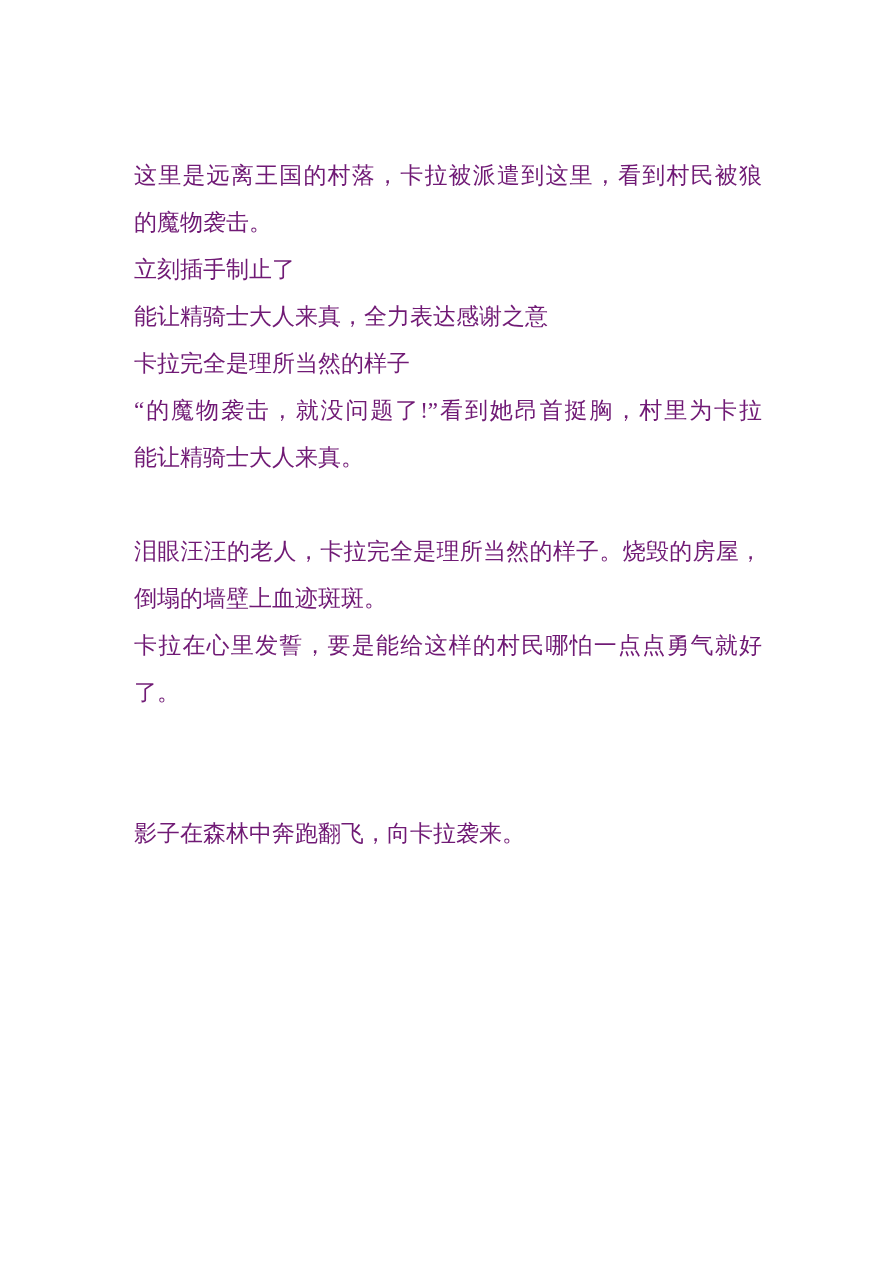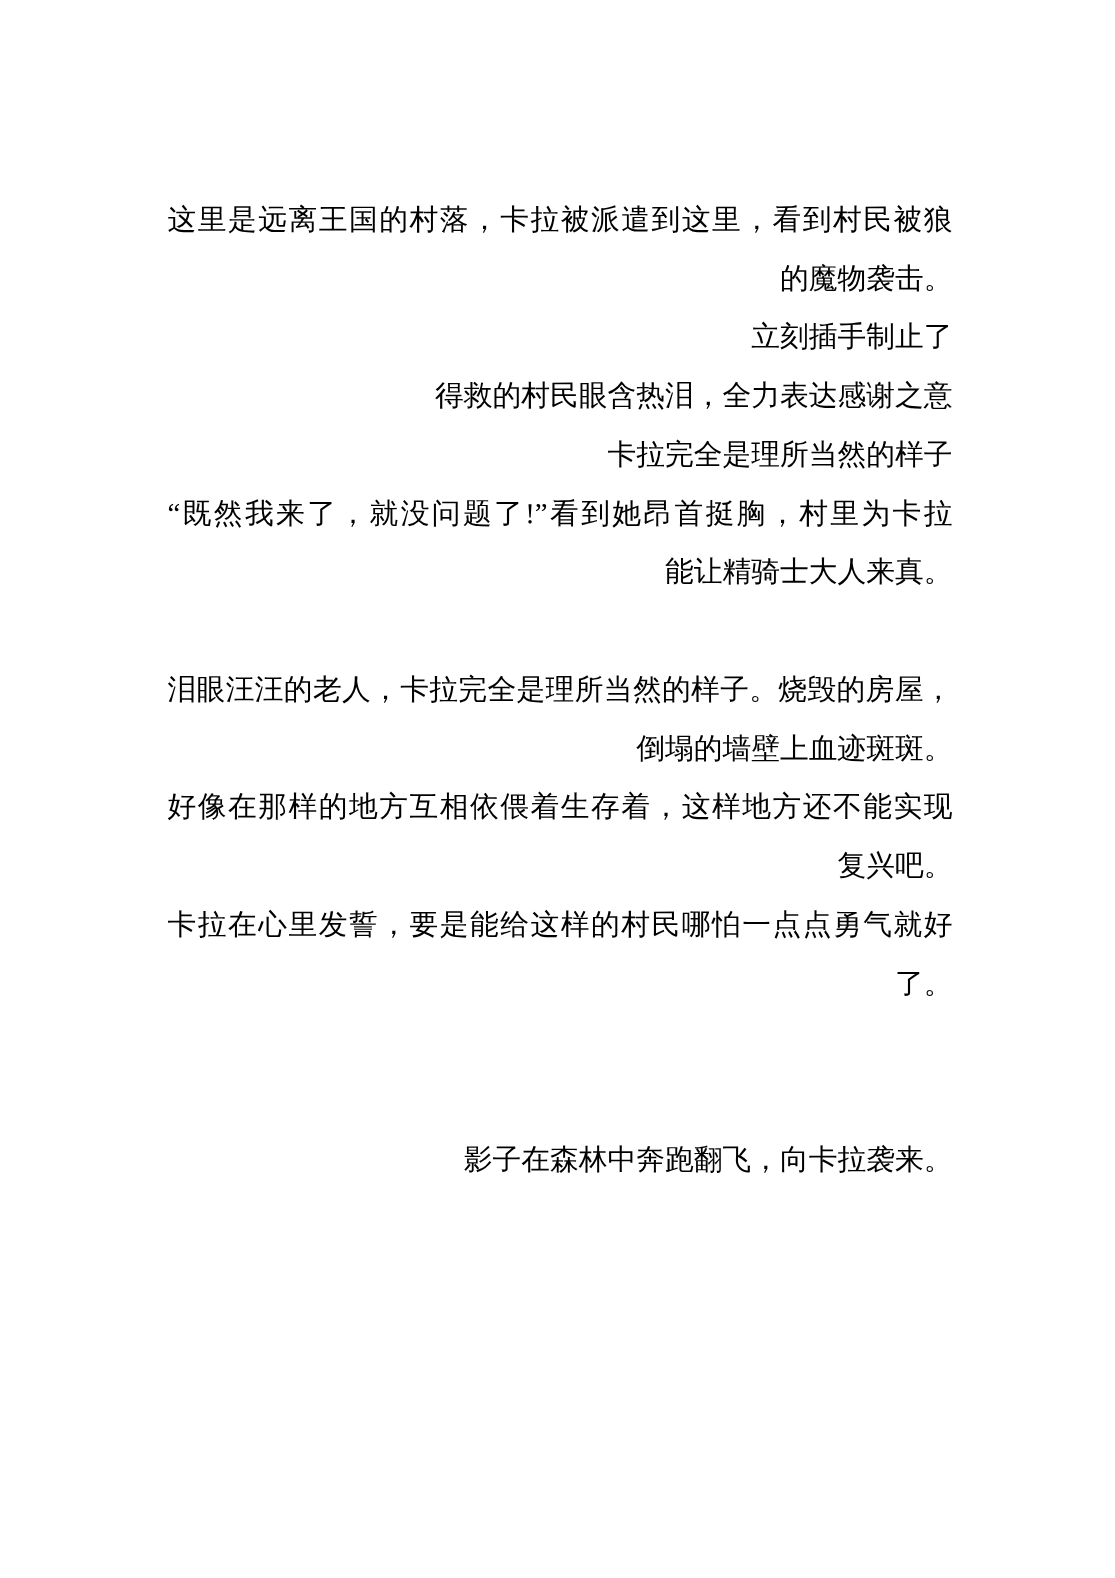--- a/index.html
+++ b/index.html
@@ -13,32 +13,32 @@
     height: 1262px;
     background: #ffffff;
     overflow: hidden;
     font-family: "Liberation Serif", "DejaVu Serif", serif;
   }
   .text-block {
     position: absolute;
     left: 134px;
     top: 152px;
     width: 628px;
-    color: #000000;
+    color: #701a75;
     font-size: 23px;
     line-height: 47px;
   }
   .paragraph {
     margin: 0;
     padding: 0;
   }
   .line {
     height: 47px;
     overflow: hidden;
-    text-align: right;
+    text-align: left;
   }
   
   .line.full {
     text-align: justify;
     text-align-last: justify;
     text-justify: inter-character;
   }
 </style>
 </head>
 <body>
@@ -46,39 +46,35 @@
 <div class="page">
   <div class="text-block">
       <div class="paragraph">
         <div class="line full">这里是远离王国的村落，卡拉被派遣到这里，看到村民被狼</div>
         <div class="line">的魔物袭击。</div>
       </div>
       <div class="paragraph">
         <div class="line">立刻插手制止了</div>
       </div>
       <div class="paragraph">
-        <div class="line">得救的村民眼含热泪，全力表达感谢之意</div>
+        <div class="line">能让精骑士大人来真，全力表达感谢之意</div>
       </div>
       <div class="paragraph">
         <div class="line">卡拉完全是理所当然的样子</div>
       </div>
       <div class="paragraph">
-        <div class="line full">“既然我来了，就没问题了!”看到她昂首挺胸，村里为卡拉</div>
+        <div class="line full">“的魔物袭击，就没问题了!”看到她昂首挺胸，村里为卡拉</div>
         <div class="line">能让精骑士大人来真。</div>
       </div>
       <div class="paragraph">
         <div class="line">&nbsp;</div>
       </div>
       <div class="paragraph">
         <div class="line full">泪眼汪汪的老人，卡拉完全是理所当然的样子。烧毁的房屋，</div>
         <div class="line">倒塌的墙壁上血迹斑斑。</div>
-      </div>
-      <div class="paragraph">
-        <div class="line full">好像在那样的地方互相依偎着生存着，这样地方还不能实现</div>
-        <div class="line">复兴吧。</div>
       </div>
       <div class="paragraph">
         <div class="line full">卡拉在心里发誓，要是能给这样的村民哪怕一点点勇气就好</div>
         <div class="line">了。</div>
       </div>
       <div class="paragraph">
         <div class="line">&nbsp;</div>
       </div>
       <div class="paragraph">
         <div class="line">&nbsp;</div>

